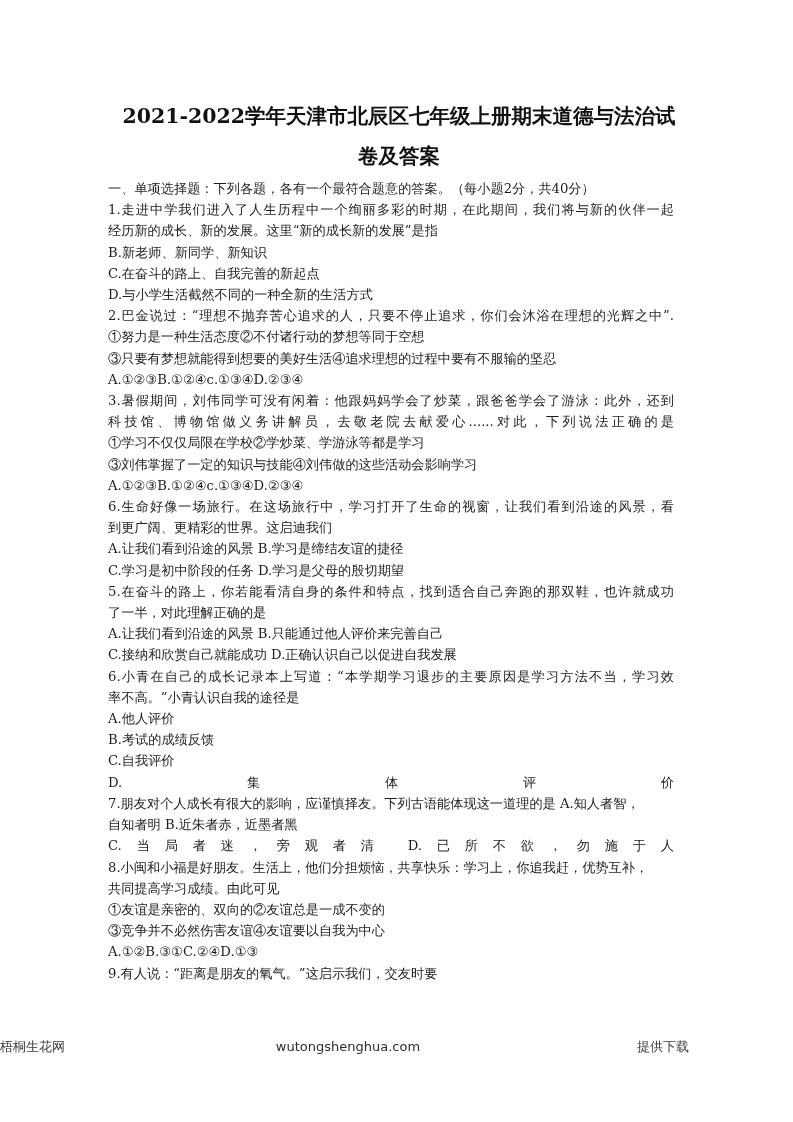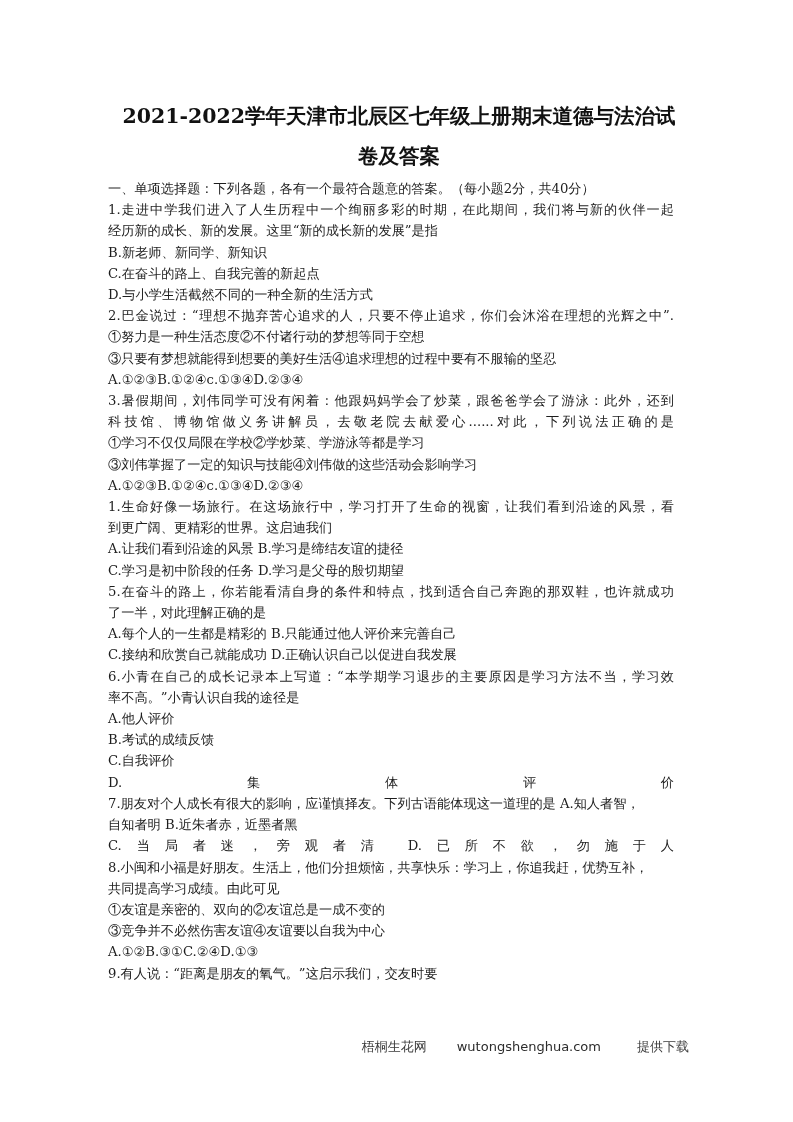--- a/index.html
+++ b/index.html
@@ -61,21 +61,21 @@
     text-align: justify;
     text-align-last: justify;
   }
 
   .footer {
     position: absolute;
     left: 0;
     top: 1038px;
     width: 689px;
     display: flex;
-    justify-content: flex-end;
+    justify-content: space-between;
     align-items: baseline;
     gap: 0px;
   }
   .footer-site {
     font-size: 13px;
     color: #3a3a3a;
     font-family: "DejaVu Serif", "Liberation Serif", serif;
   }
   .footer-url {
     font-size: 13px;
@@ -106,27 +106,27 @@
       <div class="line">D.与小学生活截然不同的一种全新的生活方式</div>
       <div class="line justify">2.巴金说过：“理想不抛弃苦心追求的人，只要不停止追求，你们会沐浴在理想的光辉之中”.</div>
       <div class="line">①努力是一种生活态度②不付诸行动的梦想等同于空想</div>
       <div class="line">③只要有梦想就能得到想要的美好生活④追求理想的过程中要有不服输的坚忍</div>
       <div class="line">A.①②③B.①②④c.①③④D.②③④</div>
       <div class="line justify">3.暑假期间，刘伟同学可没有闲着：他跟妈妈学会了炒菜，跟爸爸学会了游泳：此外，还到</div>
       <div class="line justify">科技馆、博物馆做义务讲解员，去敬老院去献爱心......对此，下列说法正确的是</div>
       <div class="line">①学习不仅仅局限在学校②学炒菜、学游泳等都是学习</div>
       <div class="line">③刘伟掌握了一定的知识与技能④刘伟做的这些活动会影响学习</div>
       <div class="line">A.①②③B.①②④c.①③④D.②③④</div>
-      <div class="line justify">1.生命好像一场旅行。在这场旅行中，学习打开了生命的视窗，让我们看到沿途的风景，看</div>
+      <div class="line justify">6.生命好像一场旅行。在这场旅行中，学习打开了生命的视窗，让我们看到沿途的风景，看</div>
       <div class="line">到更广阔、更精彩的世界。这启迪我们</div>
       <div class="line">A.让我们看到沿途的风景 B.学习是缔结友谊的捷径</div>
       <div class="line">C.学习是初中阶段的任务 D.学习是父母的殷切期望</div>
       <div class="line justify">5.在奋斗的路上，你若能看清自身的条件和特点，找到适合自己奔跑的那双鞋，也许就成功</div>
       <div class="line">了一半，对此理解正确的是</div>
-      <div class="line">A.每个人的一生都是精彩的 B.只能通过他人评价来完善自己</div>
+      <div class="line">A.让我们看到沿途的风景 B.只能通过他人评价来完善自己</div>
       <div class="line">C.接纳和欣赏自己就能成功 D.正确认识自己以促进自我发展</div>
       <div class="line justify">6.小青在自己的成长记录本上写道：“本学期学习退步的主要原因是学习方法不当，学习效</div>
       <div class="line">率不高。”小青认识自我的途径是</div>
       <div class="line">A.他人评价</div>
       <div class="line">B.考试的成绩反馈</div>
       <div class="line">C.自我评价</div>
       <div class="line justify">D.集体评价</div>
       <div class="line">7.朋友对个人成长有很大的影响，应谨慎择友。下列古语能体现这一道理的是 A.知人者智，</div>
       <div class="line">自知者明 B.近朱者赤，近墨者黑</div>
       <div class="line justify">C.当局者迷，旁观者清 D.已所不欲，勿施于人</div>

